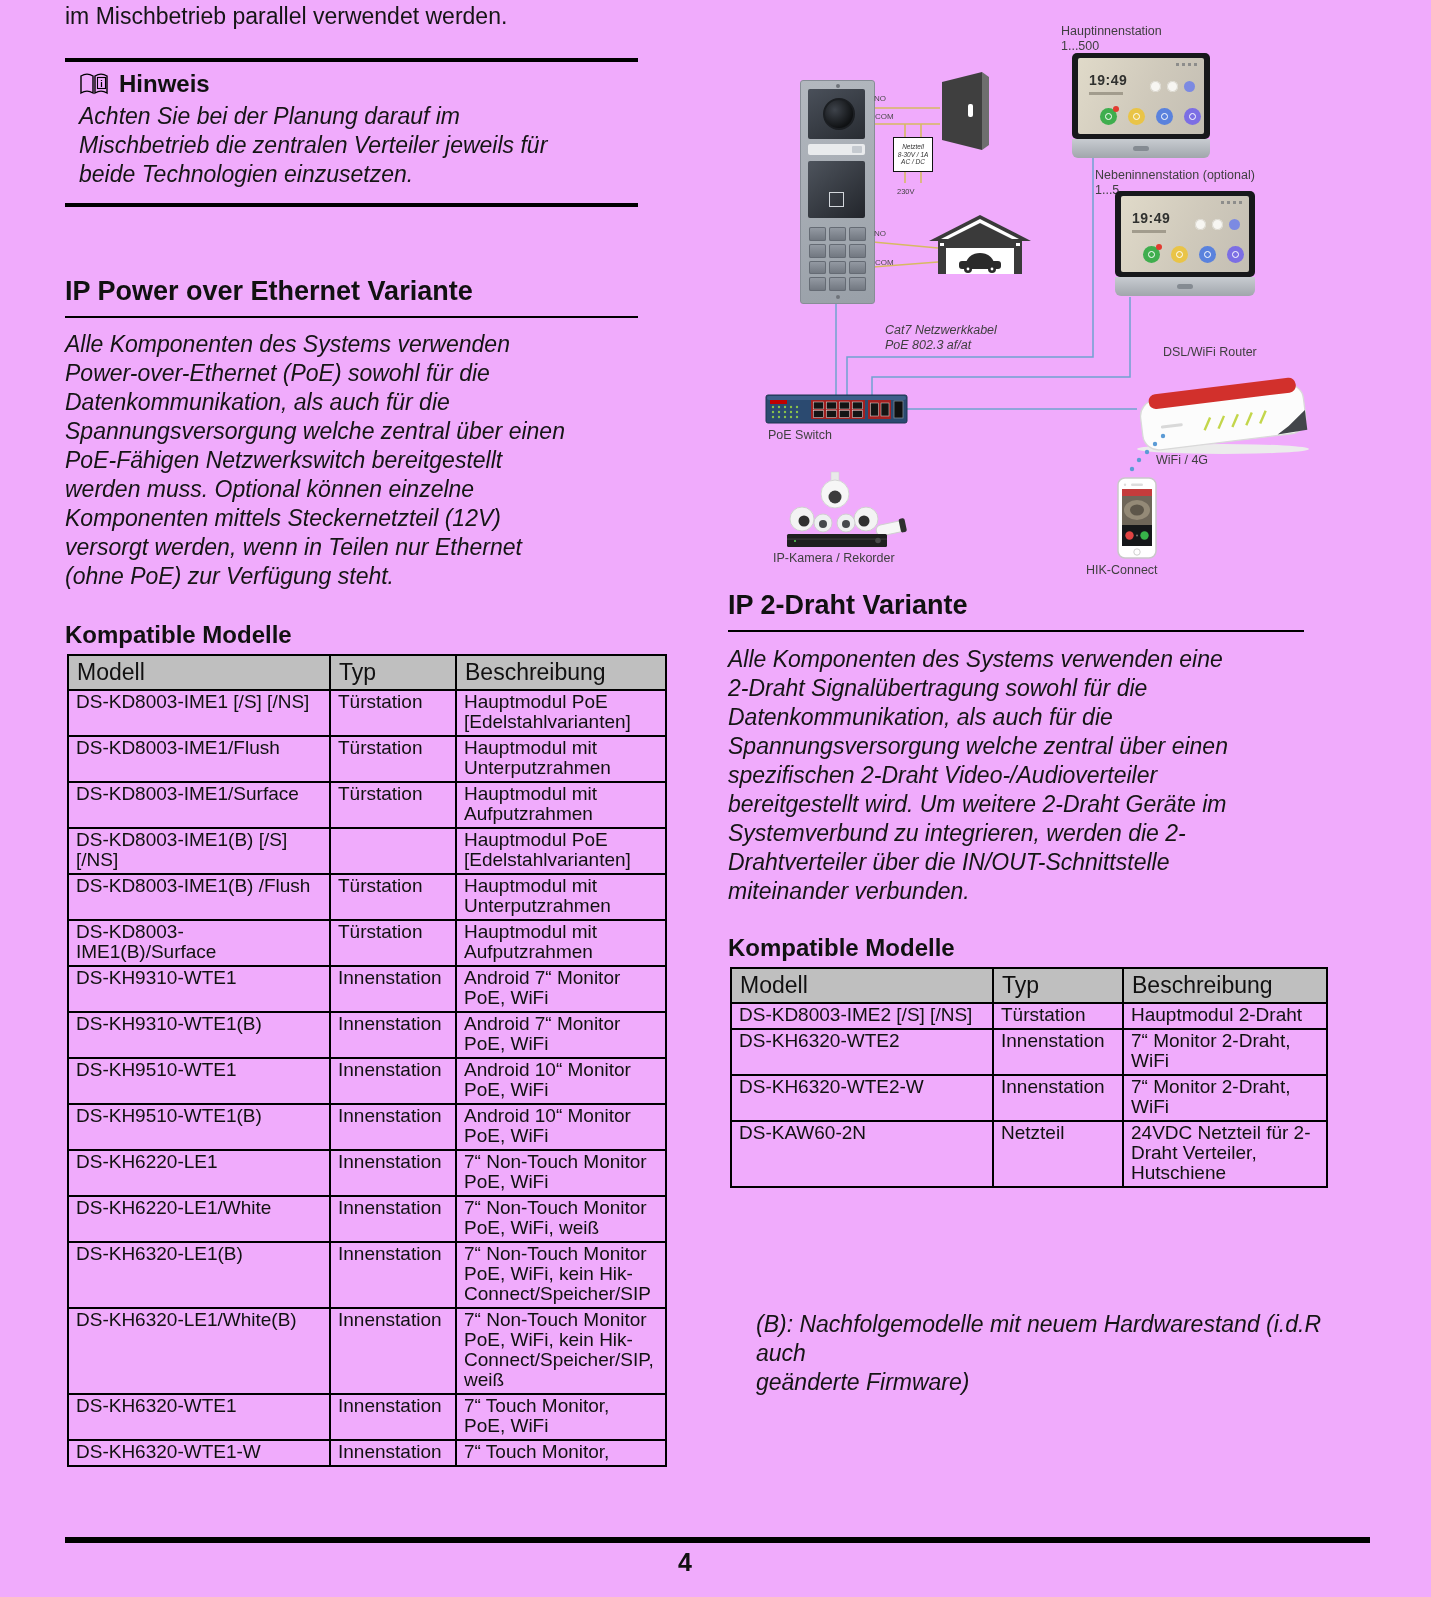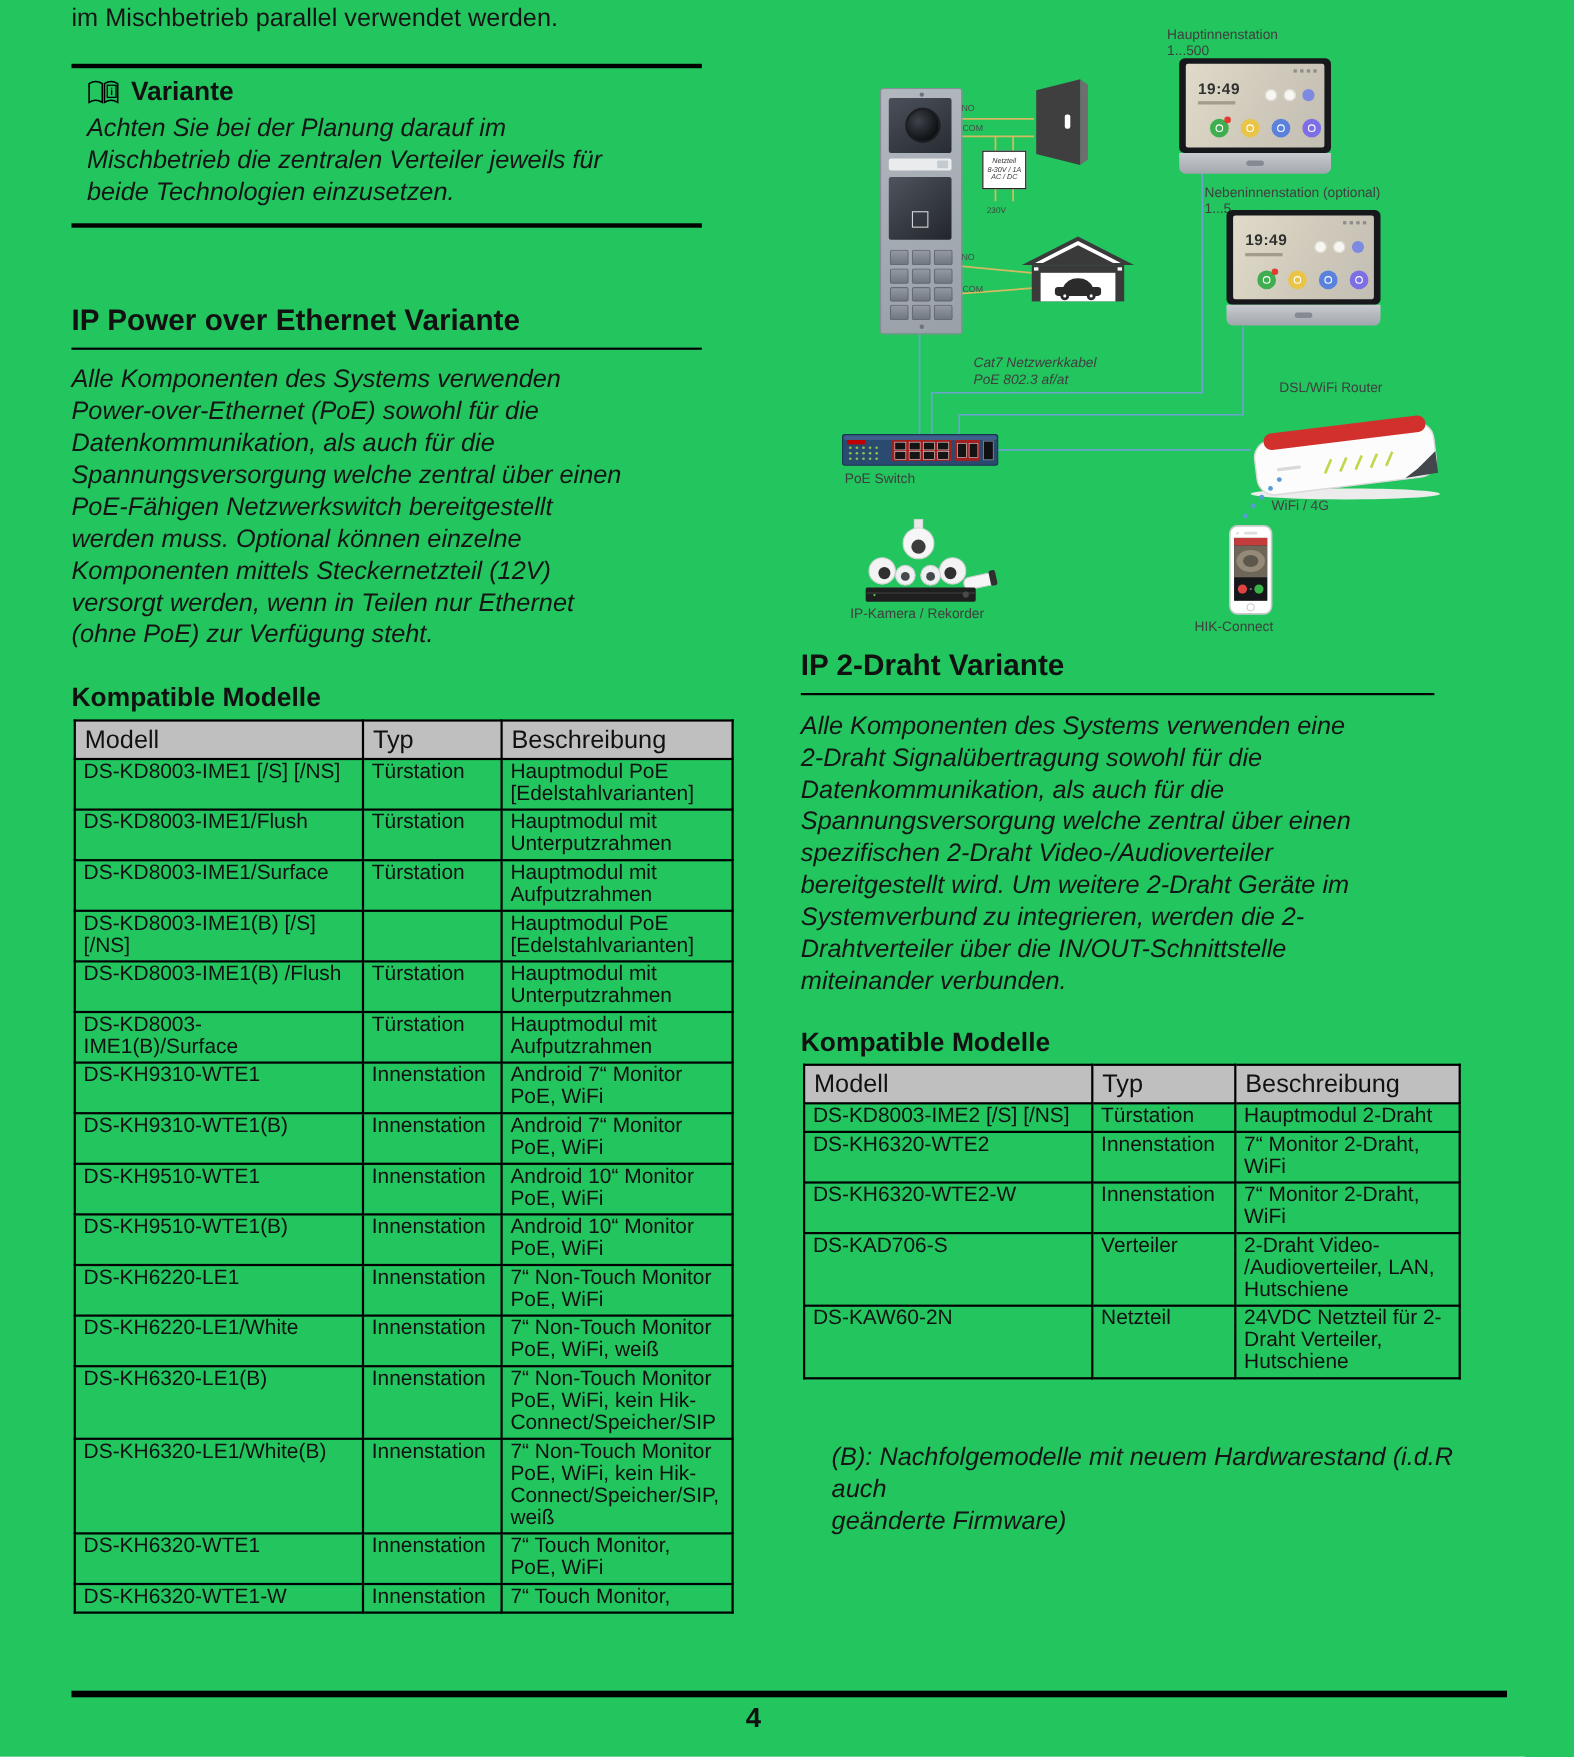--- a/index.html
+++ b/index.html
@@ -1,16 +1,16 @@
 <!DOCTYPE html>
 <html><head>
 <meta charset="utf-8">
 <style>
   html,body{margin:0;padding:0;background:#e8e8e8;}
-  .page{position:relative;width:1431px;height:1597px;background:#22c55e;margin:0 auto;
+  .page{position:relative;width:1431px;height:1597px;background:#f0abfc;margin:0 auto;
         font-family:"Liberation Sans", sans-serif;color:#111;overflow:hidden;}
   .abs{position:absolute;}
   .pre{white-space:pre-line;font-style:italic;}
   .body-text{font-size:23px;line-height:29px;color:#151515;}
   .sec-head{font-size:27px;font-weight:bold;color:#111;padding-bottom:9px;border-bottom:2.5px solid #000;}
   .tbl-title{font-size:24px;font-weight:bold;}
   
   .note-box{border-top:4px solid #000;border-bottom:4px solid #000;padding:8px 6px 14px 14px;}
   .note-title{display:flex;align-items:center;gap:10px;font-size:24px;font-weight:bold;margin-bottom:4px;}
   
@@ -77,21 +77,21 @@
   <div class="abs note-box" style="left:65px;top:58px;width:553px;">
     <div class="note-title">
       <span style="display:inline-block;line-height:0;">
         <svg width="30" height="24" viewBox="0 0 30 24">
           <path d="M2,4 C6,1.5 10,1.5 14,4 L14,21 C10,18.5 6,18.5 2,21 Z" fill="none" stroke="#000" stroke-width="1.4"></path>
           <path d="M28,4 C24,1.5 20,1.5 16,4 L16,21 C20,18.5 24,18.5 28,21 Z" fill="none" stroke="#000" stroke-width="1.4"></path>
           <rect x="18.5" y="5.5" width="8" height="11" fill="none" stroke="#000" stroke-width="1.1"></rect>
           <text x="21.2" y="14.5" font-size="9" font-weight="bold" font-family="Liberation Sans, sans-serif">i</text>
         </svg>
       </span>
-      <span>Variante</span>
+      <span>Hinweis</span>
     </div>
     <div class="body-text pre">Achten Sie bei der Planung darauf im
 Mischbetrieb die zentralen Verteiler jeweils für
 beide Technologien einzusetzen.</div>
   </div>
 
   <div class="abs sec-head" style="left:65px;top:276px;width:573px;">IP Power over Ethernet Variante</div>
 
   <div class="abs body-text pre" style="left:65px;top:330px;width:600px;">Alle Komponenten des Systems verwenden
 Power-over-Ethernet (PoE) sowohl für die
@@ -520,27 +520,20 @@
           <td>7“ Monitor 2-Draht,
 WiFi</td>
         </tr>
       <tr>
           <td>DS-KH6320-WTE2-W</td>
           <td>Innenstation</td>
           <td>7“ Monitor 2-Draht,
 WiFi</td>
         </tr>
       <tr>
-          <td>DS-KAD706-S</td>
-          <td>Verteiler</td>
-          <td>2-Draht Video-
-/Audioverteiler, LAN,
-Hutschiene</td>
-        </tr>
-      <tr>
           <td>DS-KAW60-2N</td>
           <td>Netzteil</td>
           <td>24VDC Netzteil für 2-
 Draht Verteiler,
 Hutschiene</td>
         </tr>
     </tbody>
   </table>
 
   <div class="abs body-text pre" style="left:728px;top:1310px;width:610px;margin-left:28px;">(B): Nachfolgemodelle mit neuem Hardwarestand (i.d.R auch

